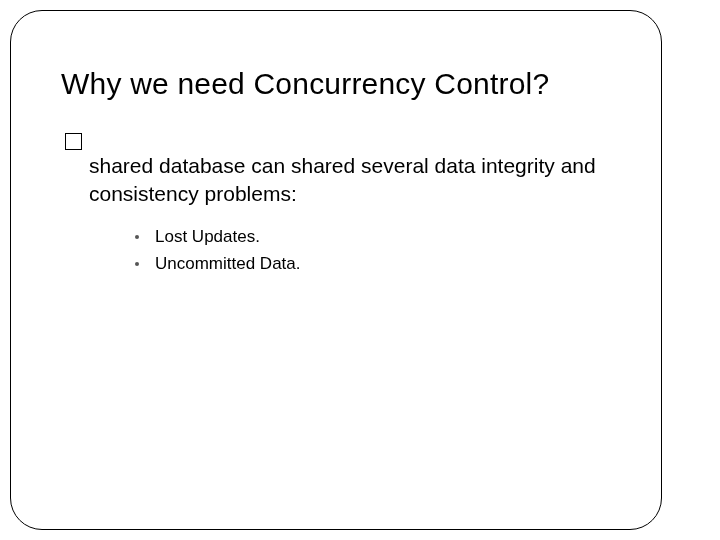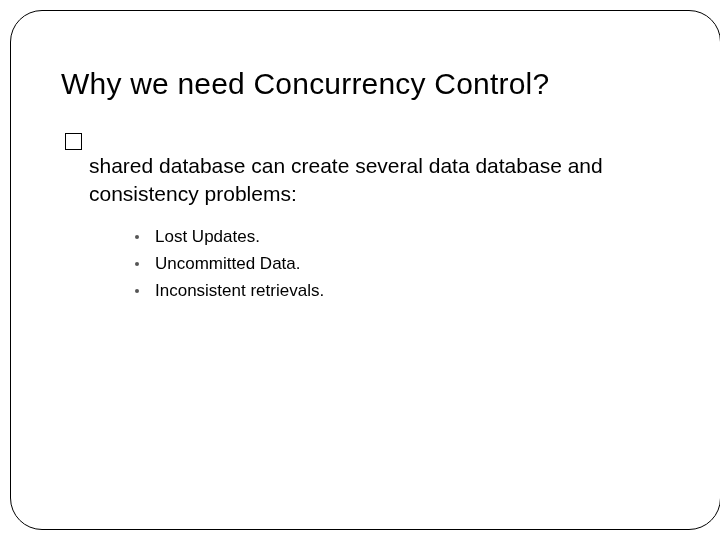--- a/index.html
+++ b/index.html
@@ -6,21 +6,21 @@
     margin: 0;
     padding: 0;
     width: 720px;
     height: 540px;
     background: #ffffff;
     font-family: Arial, Helvetica, sans-serif;
     color: #000;
   }
   .slide {
     box-sizing: border-box;
-    width: 711px;
+    width: 652px;
     height: 520px;
     margin: 10px;
     border: 1.5px solid #000;
     border-radius: 32px;
     padding: 36px 50px 20px 50px;
     position: relative;
   }
   .title {
     font-size: 30px;
     font-weight: 400;
@@ -79,31 +79,27 @@
 <body>
 
 <div class="slide">
 
   <div class="title">Why we need Concurrency Control?</div>
 
   <div class="body">
     <div class="top-line">
       <span class="bullet-square"></span>
     </div>
-    <div class="para-rest">shared database can create several data database and consistency problems:</div>
+    <div class="para-rest">shared database can shared several data integrity and consistency problems:</div>
 
     <div class="sublist">
       <div class="sub-item">
         <span class="dot"></span>
         <span>Lost Updates.</span>
       </div>
       <div class="sub-item">
         <span class="dot"></span>
         <span>Uncommitted Data.</span>
       </div>
-      <div class="sub-item">
-        <span class="dot"></span>
-        <span>Inconsistent retrievals.</span>
-      </div>
     </div>
   </div>
 
 </div>
 
 </body></html>

